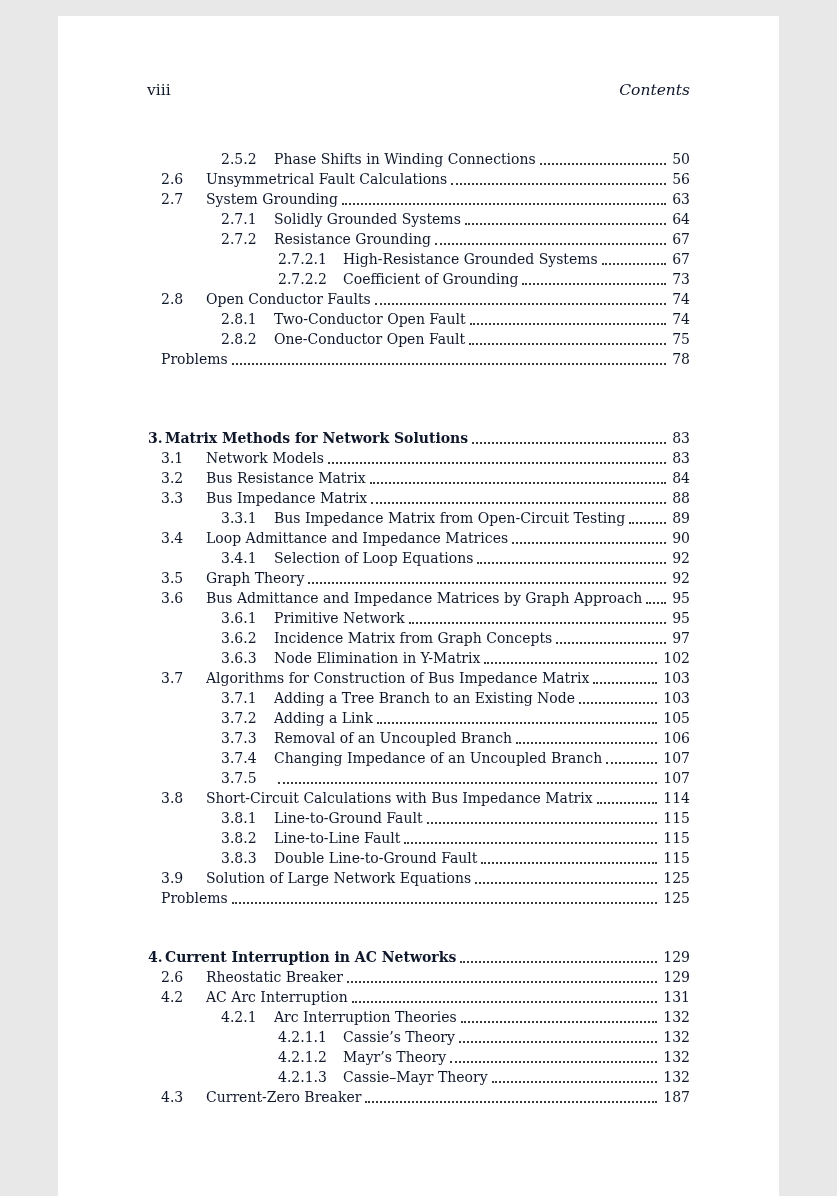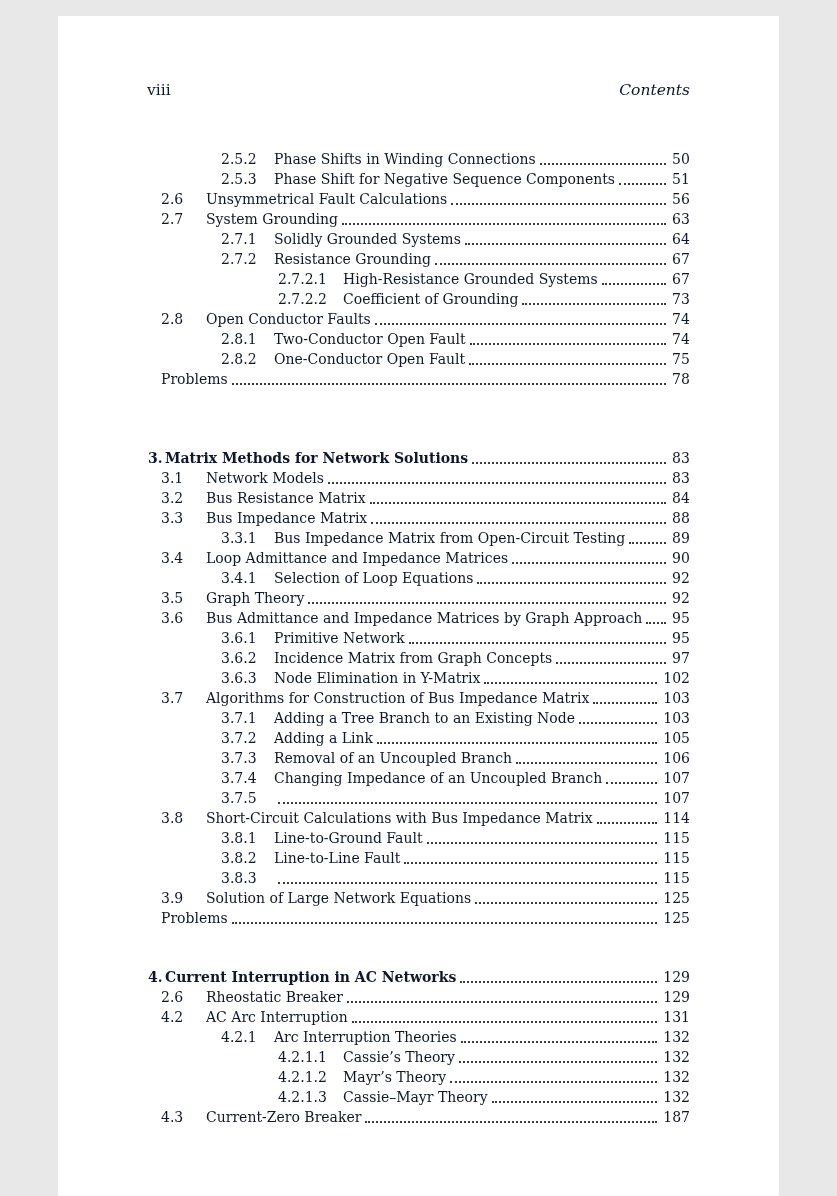--- a/index.html
+++ b/index.html
@@ -54,20 +54,21 @@
   .toc-row .title { flex: none; }
   .toc-row .leader {
     flex: 1 1 auto;
     align-self: flex-end;
     margin: 0 6px 4px 4px;
     border-bottom: 2px dotted #3a3a3a;
     min-width: 12px;
   }
   .toc-row .pg {
     flex: none;
+    text-align: right;
     min-width: 18px;
   }
 
   
   .lvl-chapter .num { width: 17px; }
   .lvl-chapter .num, .lvl-chapter .title { font-weight: bold; }
   .lvl-s1 .num    { margin-left: 13px;  width: 45px; }
   .lvl-s2 .num    { margin-left: 73px;  width: 53px; }
   .lvl-s3 .num    { margin-left: 130px; width: 65px; }
   .lvl-plain .title { margin-left: 13px; }
@@ -83,26 +84,20 @@
   </div>
 
   <div class="toc" id="toc-root">
       <div class="toc-section">
         <div class="toc-row lvl-s2">
           <span class="num">2.5.2</span>
           <span class="title">Phase Shifts in Winding Connections</span>
           <span class="leader"></span>
           <span class="pg">50</span>
         </div>
-        <div class="toc-row lvl-s2">
-          <span class="num">2.5.3</span>
-          <span class="title">Phase Shift for Negative Sequence Components</span>
-          <span class="leader"></span>
-          <span class="pg">51</span>
-        </div>
         <div class="toc-row lvl-s1">
           <span class="num">2.6</span>
           <span class="title">Unsymmetrical Fault Calculations</span>
           <span class="leader"></span>
           <span class="pg">56</span>
         </div>
         <div class="toc-row lvl-s1">
           <span class="num">2.7</span>
           <span class="title">System Grounding</span>
           <span class="leader"></span>
@@ -277,20 +272,21 @@
           <span class="pg">115</span>
         </div>
         <div class="toc-row lvl-s2">
           <span class="num">3.8.2</span>
           <span class="title">Line-to-Line Fault</span>
           <span class="leader"></span>
           <span class="pg">115</span>
         </div>
         <div class="toc-row lvl-s2">
           <span class="num">3.8.3</span>
+          <span class="title">Double Line-to-Ground Fault</span>
           <span class="leader"></span>
           <span class="pg">115</span>
         </div>
         <div class="toc-row lvl-s1">
           <span class="num">3.9</span>
           <span class="title">Solution of Large Network Equations</span>
           <span class="leader"></span>
           <span class="pg">125</span>
         </div>
         <div class="toc-row lvl-plain">

